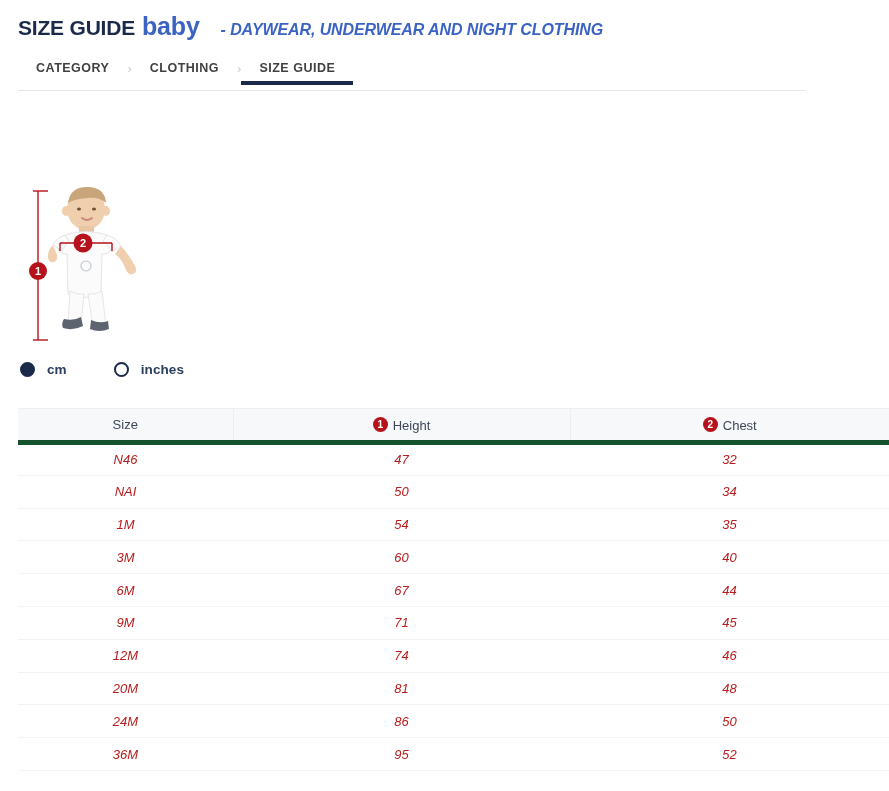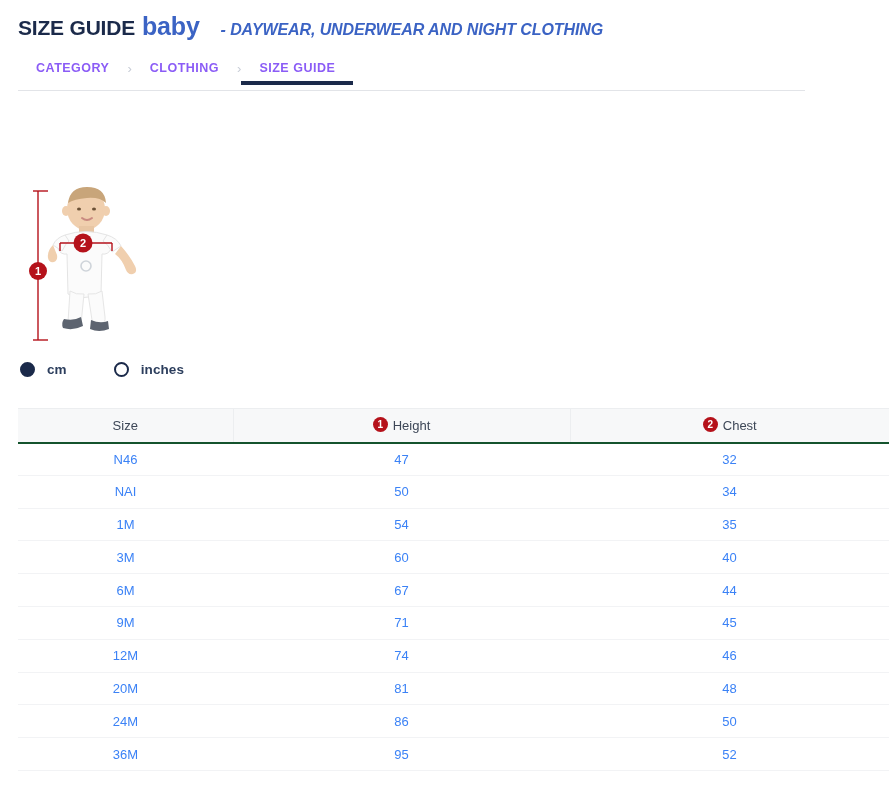--- a/index.html
+++ b/index.html
@@ -55,21 +55,21 @@
   .tabs::after {
     content: "";
     position: absolute;
     left: 18px; right: 0; bottom: 0;
     height: 1px;
     background: #e2e4e8;
   }
   .tab {
     font-size: 12.5px;
     font-weight: 700;
-    color: #8b5cf6;
+    color: #404040;
     letter-spacing: 0.5px;
     padding: 0 0 10px 0;
     position: relative;
     background: none;
     border: none;
     font-family: inherit;
     cursor: pointer;
   }
   .tab.active::after {
     content: "";
@@ -134,37 +134,38 @@
   .size-table {
     margin-top: 31px;
     margin-left: 18px;
     width: 871px;
     border-collapse: collapse;
     table-layout: fixed;
   }
   .size-table th {
     background: #f7f8f9;
     border-top: 1px solid #eceef0;
-    border-bottom: 2px solid #14532d;
+    border-bottom: 5px solid #14532d;
     border-right: 1px solid #eceef0;
     height: 34px;
     font-size: 13px;
     font-weight: 400;
     color: #3d4757;
     text-align: center;
     vertical-align: middle;
   }
   .size-table th:last-child { border-right: none; }
   .size-table td {
     border-bottom: 1px solid #f2f3f5;
     height: 32.8px;
     font-size: 13px;
-    color: #3b82f6;
+    color: #b91c1c;
     text-align: center;
     vertical-align: middle;
+    font-style: italic;
   }
   .col-size   { width: 215px; }
   .col-height { width: 337px; }
   .col-chest  { width: 319px; }
 
   .badge {
     display: inline-block;
     width: 15px; height: 15px;
     border-radius: 50%;
     background: #b5121b;

